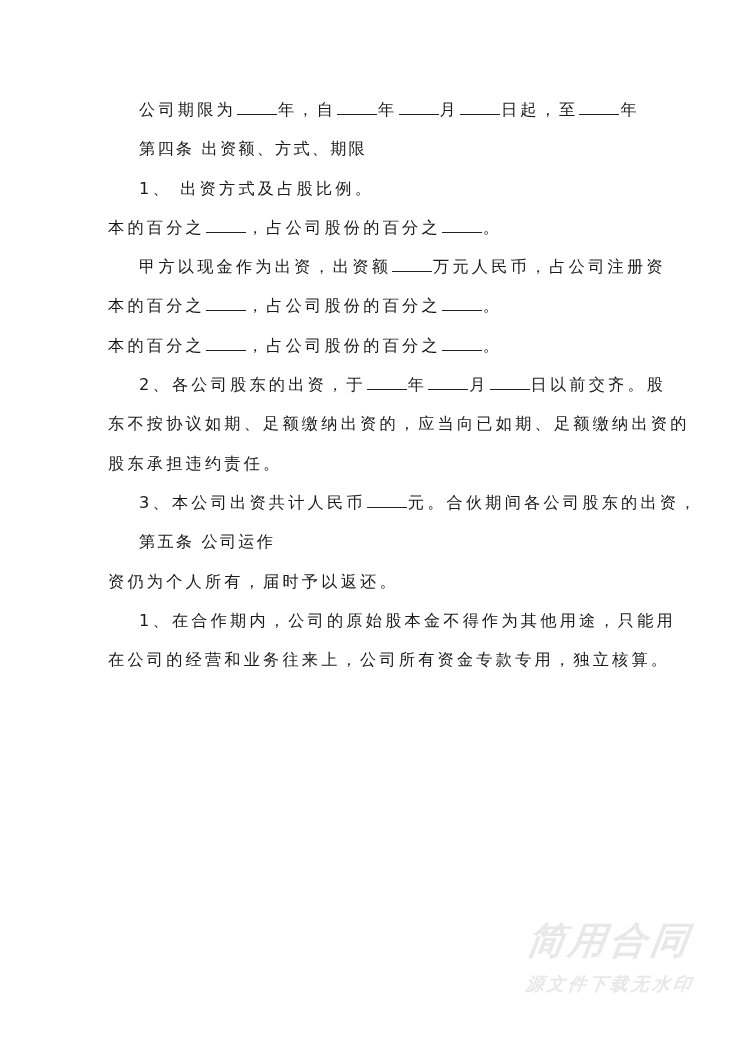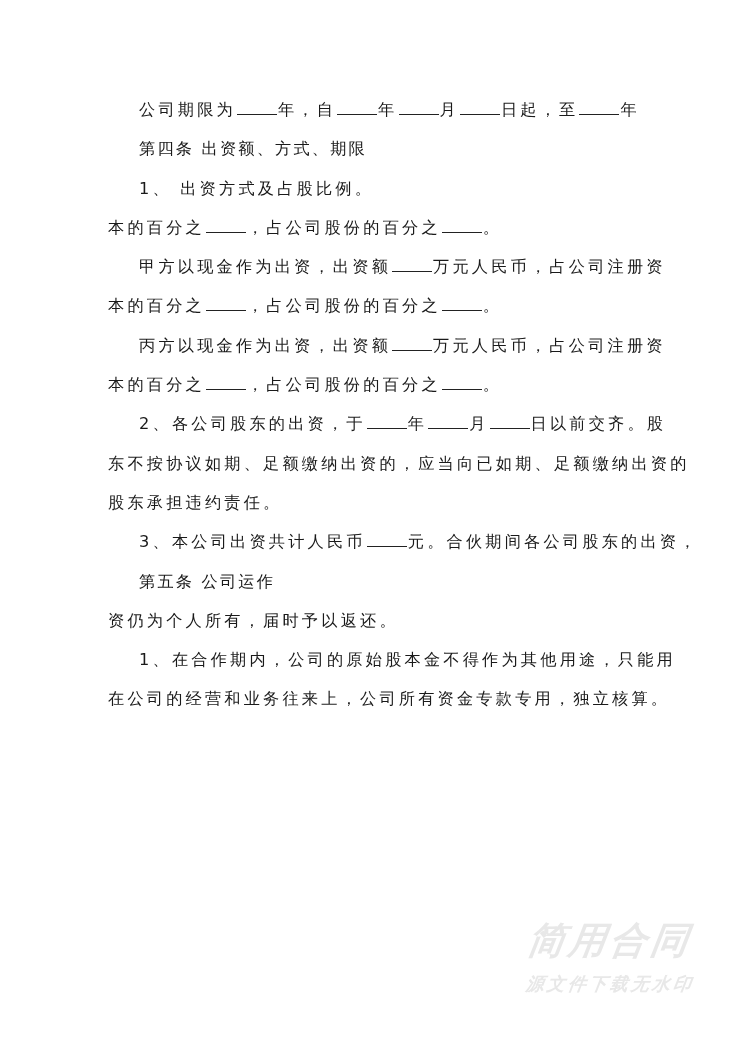--- a/index.html
+++ b/index.html
@@ -32,21 +32,20 @@
 </head>
 <body>
 
 <div class="page" id="doc">
     <div class="line indent"><span>公司期限为</span><span class="blank b5"></span><span>年，自</span><span class="blank b5"></span><span>年</span><span class="blank b5"></span><span>月</span><span class="blank b5"></span><span>日起，至</span><span class="blank b5"></span><span>年</span></div>
     <div class="line indent heading"><span>第四条 出资额、方式、期限</span></div>
     <div class="line indent"><span>1、 出资方式及占股比例。</span></div>
     <div class="line"><span>本的百分之</span><span class="blank b5"></span><span>，占公司股份的百分之</span><span class="blank b5"></span><span>。</span></div>
     <div class="line indent"><span>甲方以现金作为出资，出资额</span><span class="blank b5"></span><span>万元人民币，占公司注册资</span></div>
     <div class="line"><span>本的百分之</span><span class="blank b5"></span><span>，占公司股份的百分之</span><span class="blank b5"></span><span>。</span></div>
-    <div class="line indent"><span>丙方以现金作为出资，出资额</span><span class="blank b5"></span><span>万元人民币，占公司注册资</span></div>
     <div class="line"><span>本的百分之</span><span class="blank b5"></span><span>，占公司股份的百分之</span><span class="blank b5"></span><span>。</span></div>
     <div class="line indent"><span>2、各公司股东的出资，于</span><span class="blank b5"></span><span>年</span><span class="blank b5"></span><span>月</span><span class="blank b5"></span><span>日以前交齐。股</span></div>
     <div class="line"><span>东不按协议如期、足额缴纳出资的，应当向已如期、足额缴纳出资的</span></div>
     <div class="line"><span>股东承担违约责任。</span></div>
     <div class="line indent"><span>3、本公司出资共计人民币</span><span class="blank b5"></span><span>元。合伙期间各公司股东的出资，</span></div>
     <div class="line indent heading"><span>第五条 公司运作</span></div>
     <div class="line"><span>资仍为个人所有，届时予以返还。</span></div>
     <div class="line indent"><span>1、在合作期内，公司的原始股本金不得作为其他用途，只能用</span></div>
     <div class="line"><span>在公司的经营和业务往来上，公司所有资金专款专用，独立核算。</span></div>
   </div>

